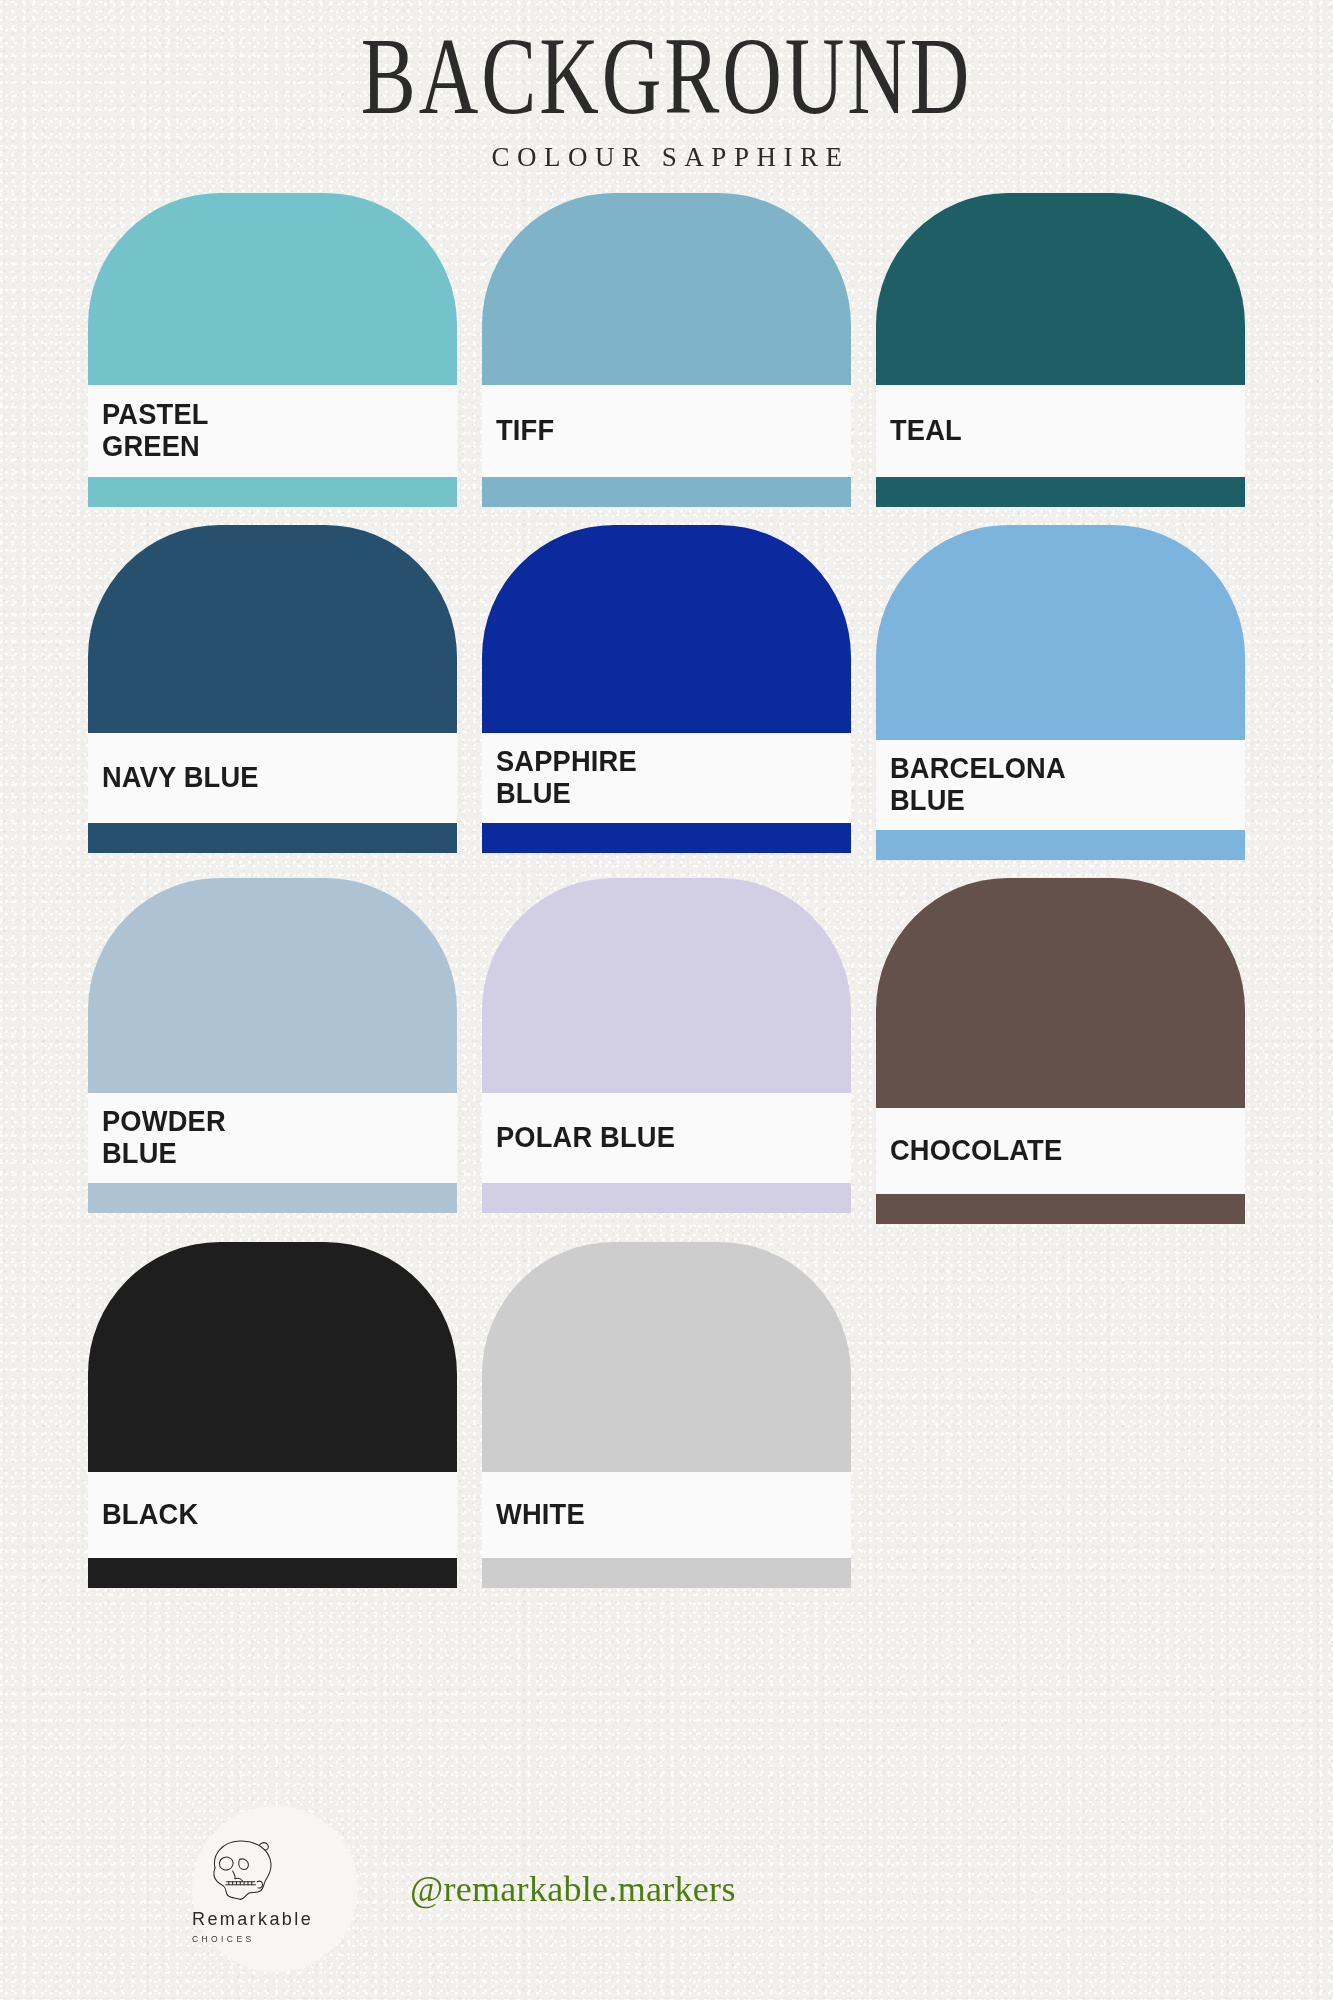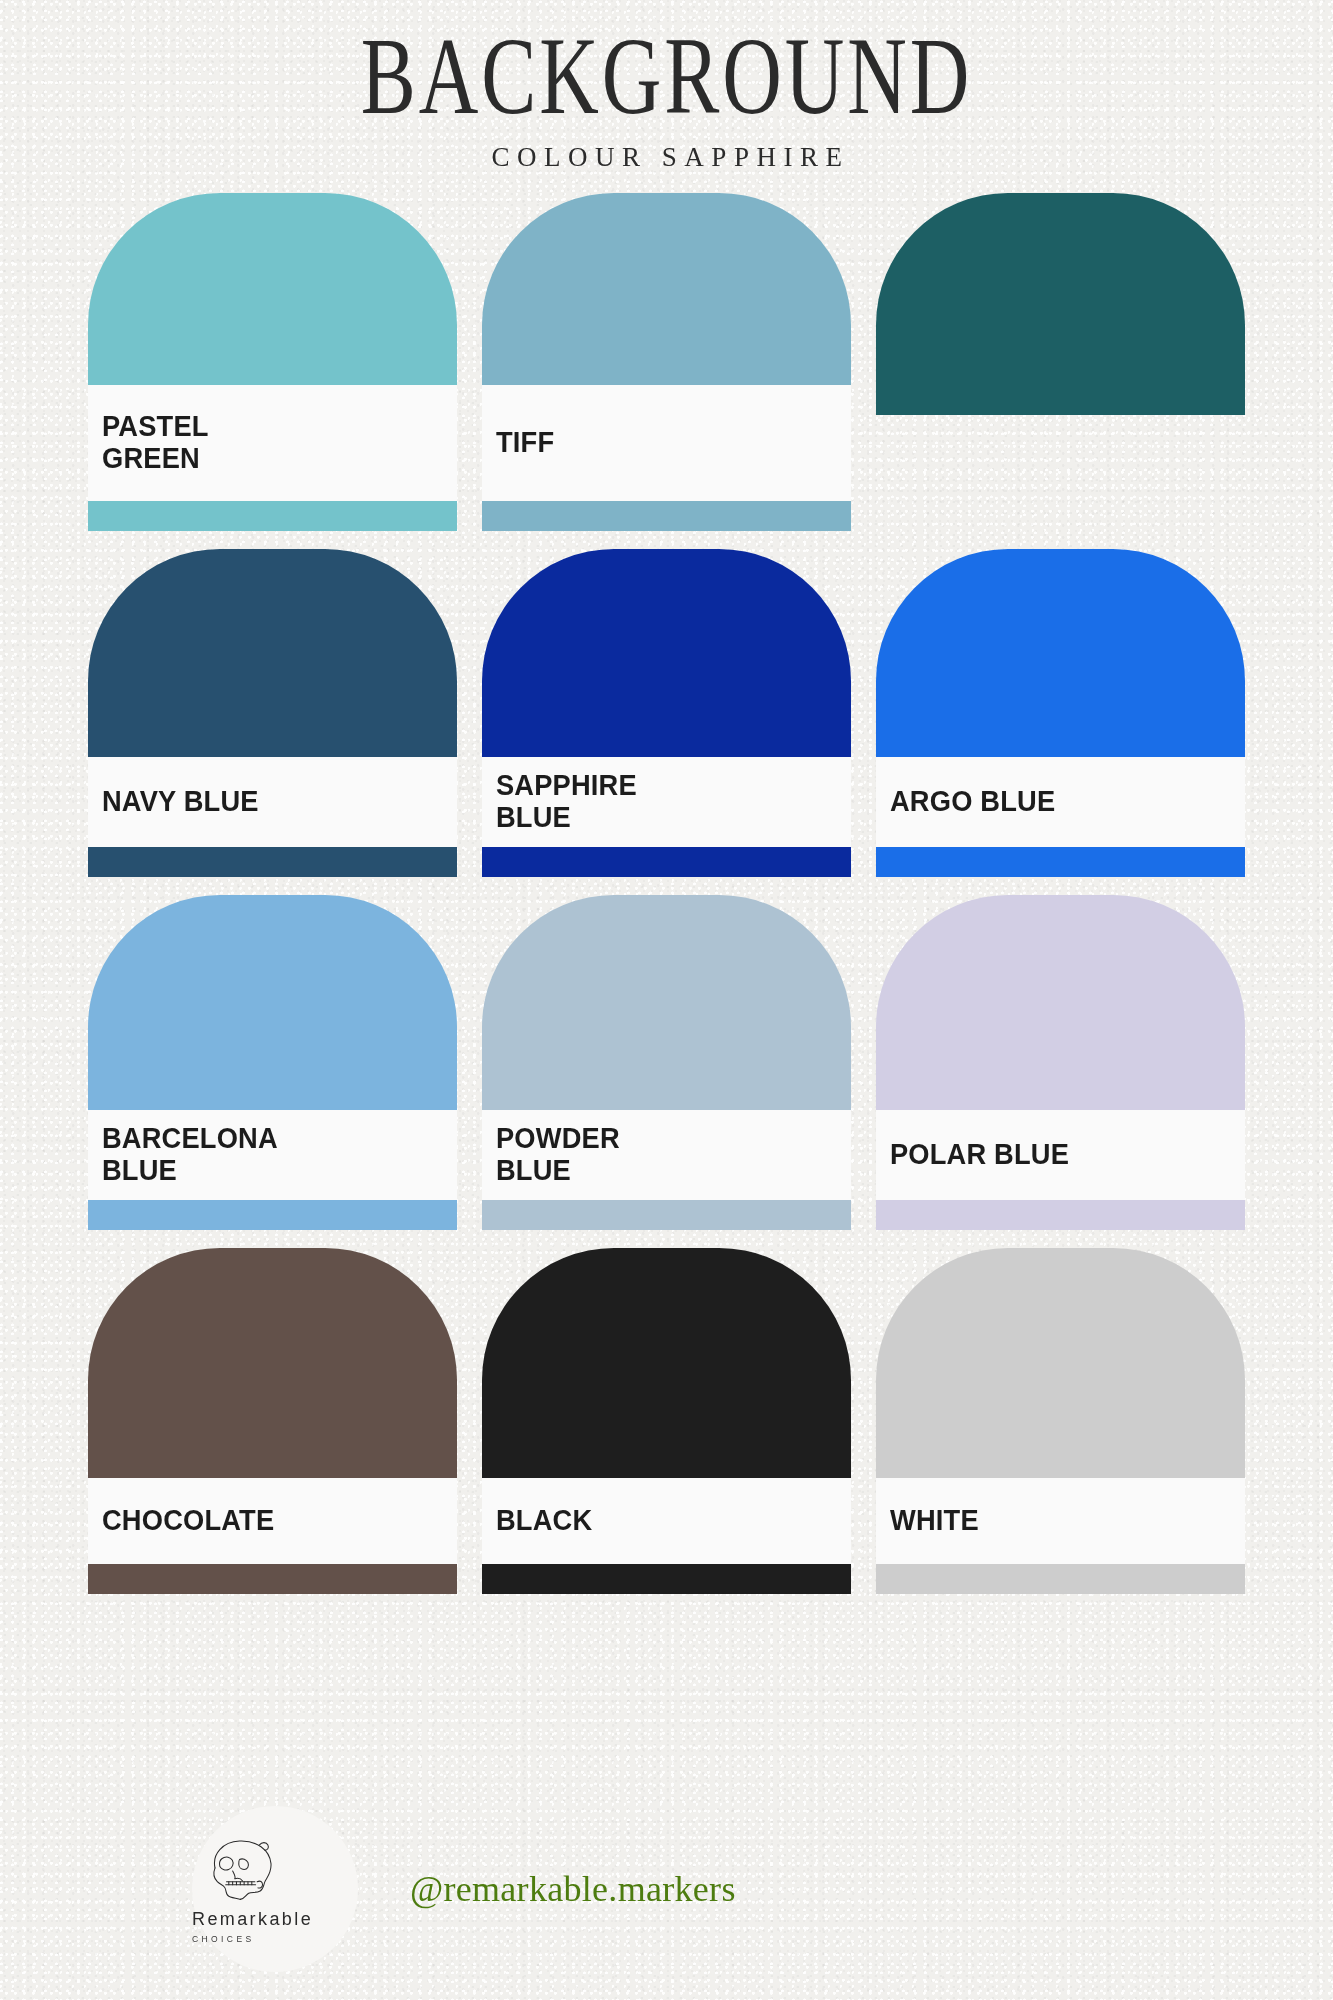--- a/index.html
+++ b/index.html
@@ -77,21 +77,21 @@
     letter-spacing:.2px;
     color:#1c1c1c;
     transform:scaleX(.94);
     transform-origin:left center;
     white-space:pre-line;
   }
   .bottom-bar { height:30px; width:100%; }
 
   
   .r1 .arch { height:192px; }
-  .r1 .label-band { height:116px; }
+  .r1 .label-band { height:92px; }
   .r2 .arch { height:208px; }
   .r2 .label-band { height:90px; }
   .r3 .arch { height:215px; }
   .r3 .label-band { height:90px; }
   .r4 .arch { height:230px; }
   .r4 .label-band { height:86px; }
 
   
   .footer {
     position:absolute;
@@ -156,43 +156,39 @@
       </div>
       <div class="swatch r1">
         <div class="arch" style="background: rgb(127, 179, 199);"></div>
         <div class="label-band">
           <div class="label-text">TIFF</div>
         </div>
         <div class="bottom-bar" style="background: rgb(127, 179, 199);"></div>
       </div>
       <div class="swatch r1">
         <div class="arch" style="background: rgb(29, 95, 100);"></div>
+        <div class="label-band">
+          <div class="label-text">TEAL</div>
+        </div>
         <div class="bottom-bar" style="background: rgb(29, 95, 100);"></div>
       </div>
       <div class="swatch r2">
         <div class="arch" style="background: rgb(39, 80, 111);"></div>
         <div class="label-band">
           <div class="label-text">NAVY BLUE</div>
         </div>
         <div class="bottom-bar" style="background: rgb(39, 80, 111);"></div>
       </div>
       <div class="swatch r2">
         <div class="arch" style="background: rgb(10, 42, 158);"></div>
         <div class="label-band">
           <div class="label-text">SAPPHIRE
 BLUE</div>
         </div>
         <div class="bottom-bar" style="background: rgb(10, 42, 158);"></div>
-      </div>
-      <div class="swatch r2">
-        <div class="arch" style="background: rgb(26, 110, 232);"></div>
-        <div class="label-band">
-          <div class="label-text">ARGO BLUE</div>
-        </div>
-        <div class="bottom-bar" style="background: rgb(26, 110, 232);"></div>
       </div>
       <div class="swatch r3">
         <div class="arch" style="background: rgb(124, 180, 222);"></div>
         <div class="label-band">
           <div class="label-text">BARCELONA
 BLUE</div>
         </div>
         <div class="bottom-bar" style="background: rgb(124, 180, 222);"></div>
       </div>
       <div class="swatch r3">

